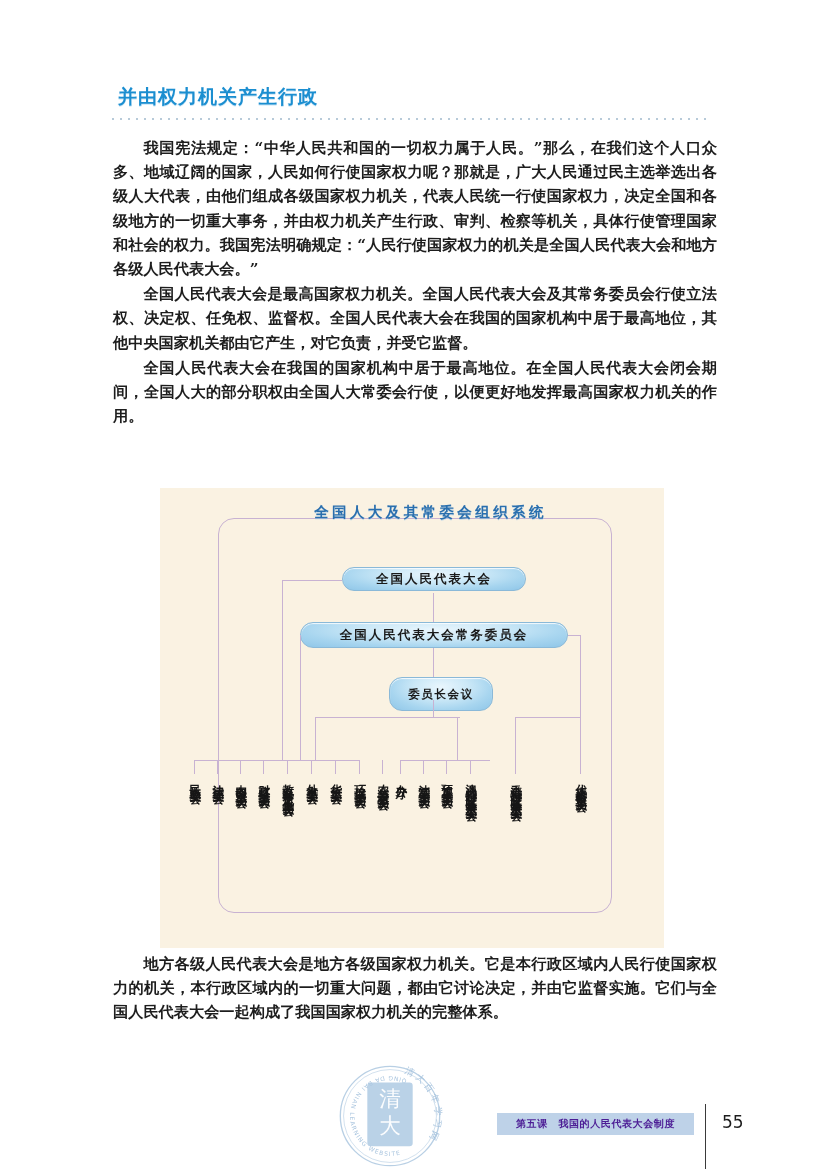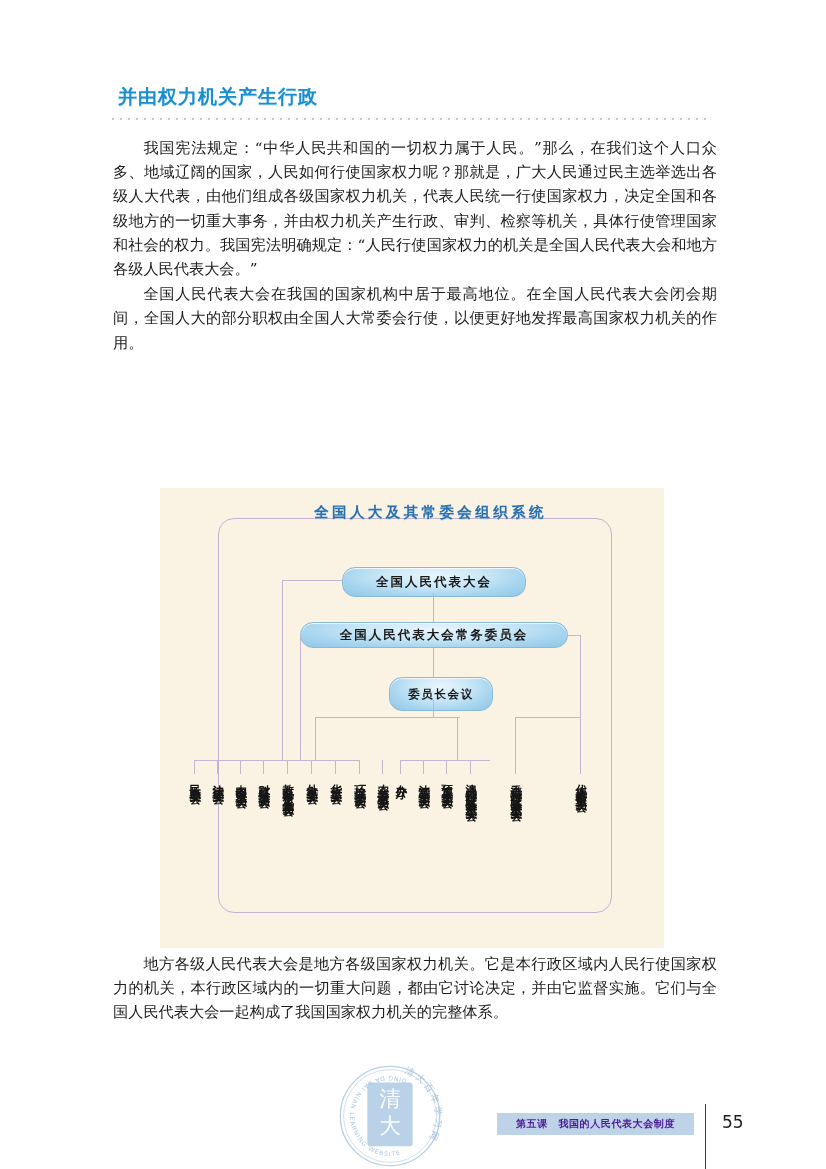--- a/index.html
+++ b/index.html
@@ -57,21 +57,21 @@
   }
   .para {
     font-size: 15.2px;
     line-height: 24.2px;
     color: #1d1d1d;
     text-align: justify;
     text-justify: inter-ideograph;
     text-indent: 2em;
     margin: 0 0 1px 0;
     font-family: "DejaVu Serif", "Liberation Serif", serif;
-    font-weight: 400;
+    font-weight: 700;
   }
   #para-block-top { top: 136px; }
   #para-block-bottom { top: 952px; }
 
   
   .diagram {
     position: absolute;
     left: 160px;
     top: 488px;
     width: 504px;
@@ -122,21 +122,21 @@
     box-shadow: inset 0 1px 1px rgba(255,255,255,.85);
     color: #1a1a1a;
     font-family: "DejaVu Serif", "Liberation Serif", serif;
     display: flex;
     align-items: center;
     justify-content: center;
     letter-spacing: 2px;
     font-weight: 600;
     white-space: nowrap;
   }
-  #node-npc     { left: 182px; top: 79px;  width: 184px; height: 30px; font-size: 12.5px; }
+  #node-npc     { left: 182px; top: 79px;  width: 184px; height: 24px; font-size: 12.5px; }
   #node-npcsc   { left: 140px; top: 134px; width: 268px; height: 26px; font-size: 12.5px; }
   #node-council { left: 229px; top: 189px; width: 104px; height: 34px; font-size: 11.5px; letter-spacing:1.6px; }
 
   
   .ln {
     position: absolute;
     background: #c8b2d2;
   }
   .lnv { width: 1.4px; }
   .lnh { height: 1.4px; }
@@ -206,20 +206,21 @@
 </head>
 <body>
 
 <div id="page">
 
   <div class="section-heading">并由权力机关产生行政</div>
   <div class="heading-rule"></div>
 
   <div class="body-col" id="para-block-top">
     <p class="para">我国宪法规定：“中华人民共和国的一切权力属于人民。”那么，在我们这个人口众多、地域辽阔的国家，人民如何行使国家权力呢？那就是，广大人民通过民主选举选出各级人大代表，由他们组成各级国家权力机关，代表人民统一行使国家权力，决定全国和各级地方的一切重大事务，并由权力机关产生行政、审判、检察等机关，具体行使管理国家和社会的权力。我国宪法明确规定：“人民行使国家权力的机关是全国人民代表大会和地方各级人民代表大会。”</p>
+    <p class="para">全国人民代表大会是最高国家权力机关。全国人民代表大会及其常务委员会行使立法权、决定权、任免权、监督权。全国人民代表大会在我国的国家机构中居于最高地位，其他中央国家机关都由它产生，对它负责，并受它监督。</p>
     <p class="para">全国人民代表大会在我国的国家机构中居于最高地位。在全国人民代表大会闭会期间，全国人大的部分职权由全国人大常委会行使，以便更好地发挥最高国家权力机关的作用。</p>
   </div>
 
   <div class="diagram">
 
     <div class="diagram-frame"></div>
     <div class="frame-gap"></div>
     <div class="diagram-title">全国人大及其常委会组织系统</div>
 
     <div class="node" id="node-npc">全国人民代表大会</div>

